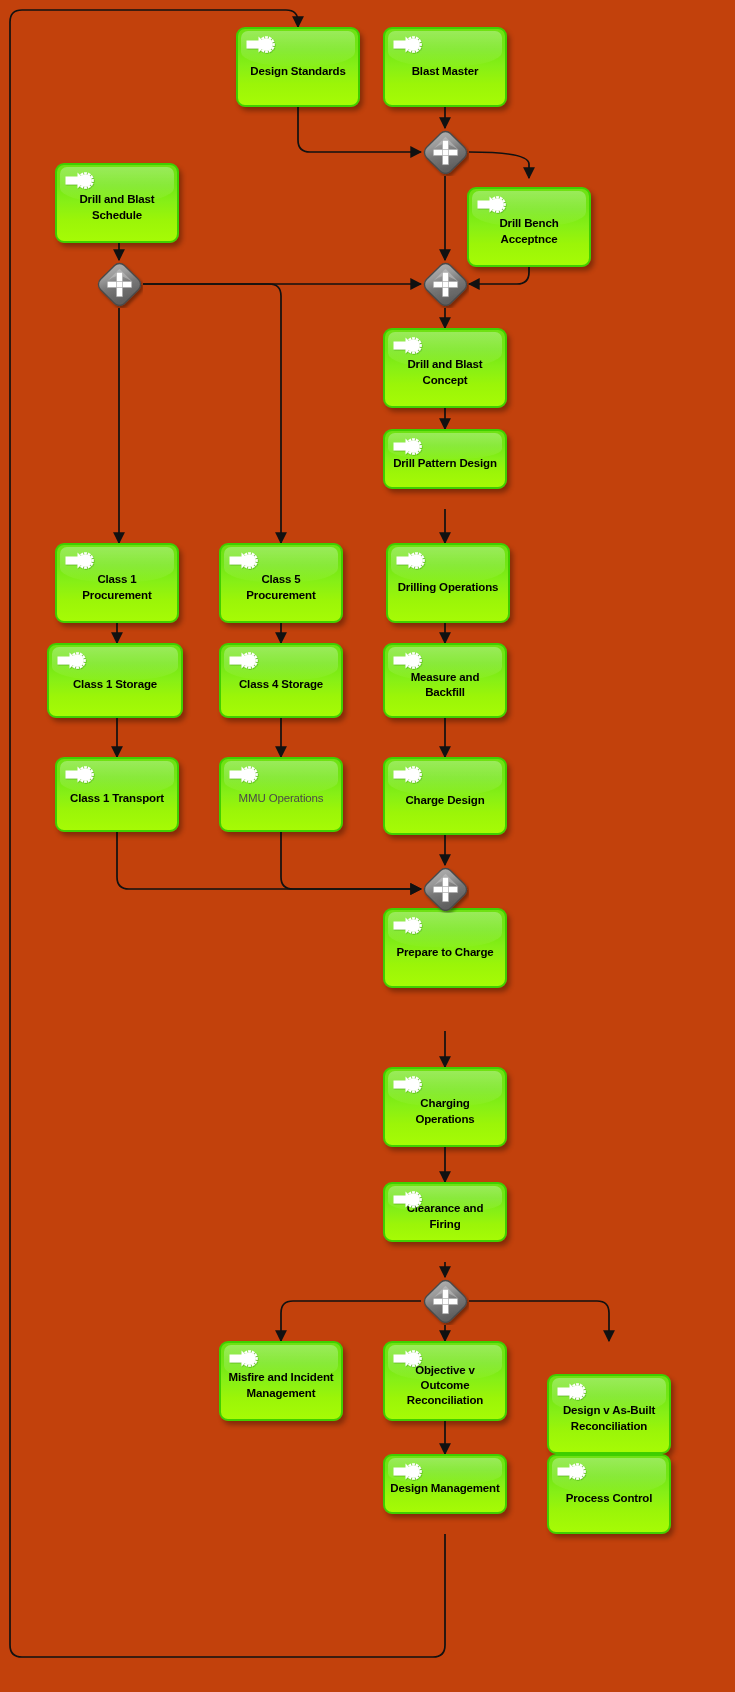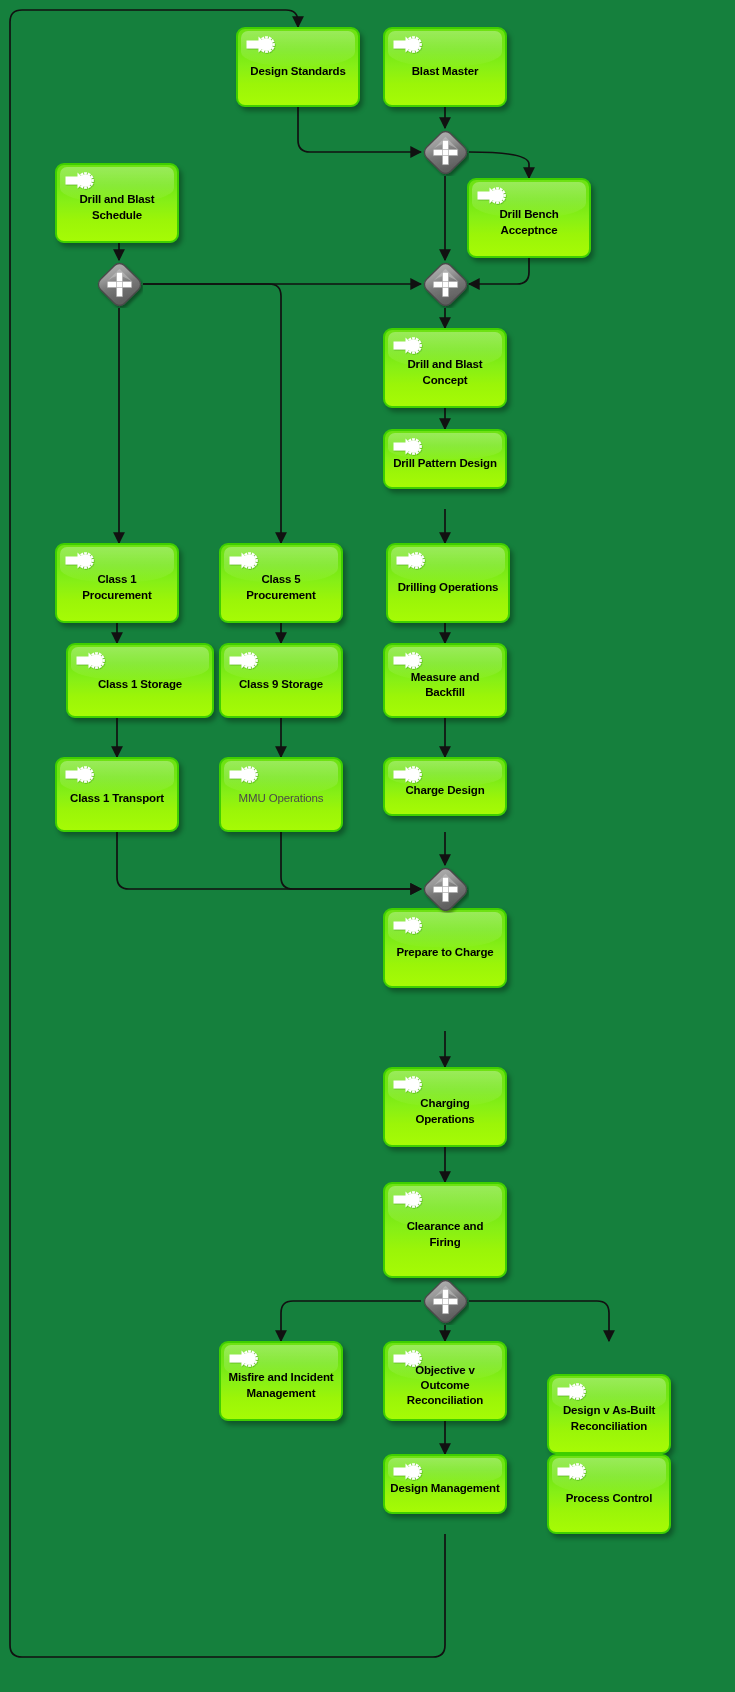--- a/index.html
+++ b/index.html
@@ -5,21 +5,21 @@
   * { box-sizing: border-box; }
   html, body {
     margin: 0; padding: 0;
     background: #ffffff;
     font-family: "Liberation Sans", sans-serif;
   }
   #canvas {
     position: relative;
     width: 735px;
     height: 1692px;
-    background: #15803d;
+    background: #c2410c;
     overflow: hidden;
   }
   #edges {
     position: absolute;
     left: 0; top: 0;
     width: 735px; height: 1692px;
     pointer-events: none;
   }
   .node {
     position: absolute;
@@ -325,21 +325,21 @@
                      L 27.839560473871284 4.989104156479738
                      L 29.44235603503426 7.765227502559877
                      L 27.26766331115583 8.514034257811339 Z" fill="#ffffff"></path>
       <circle cx="21.5" cy="10.5" r="6.3" fill="#ffffff"></circle>
       <circle cx="21.5" cy="10.5" r="3.0" fill="none"></circle>
       <path d="M 1.5 6.6 L 13.5 6.6 L 13.5 2.6 L 21.5 10.5 L 13.5 18.4 L 13.5 14.4 L 1.5 14.4 Z" fill="#ffffff"></path>
     </g>
   </svg></span>
         <div class="node-label">Drill and Blast<br>Schedule</div>
       </div>
-      <div class="node" style="left: 467px; top: 178px; width: 124px; height: 80px;">
+      <div class="node" style="left: 467px; top: 187px; width: 124px; height: 80px;">
         <span class="task-icon"><svg viewBox="0 0 34 22" width="34" height="22">
     <g filter="url(#cog-shadow)">
       <path d="M 27.48792581903075 9.336065128203076
                      L 29.74566834096038 8.897204438837024
                      L 29.74566834096038 12.102795561162976
                      L 27.48792581903075 11.663934871796924 Z" fill="#ffffff"></path>
               <path d="M 27.267663311155832 12.485965742188656
                      L 29.442356035034262 13.234772497440115
                      L 27.839560473871288 16.01089584352026
                      L 26.10372843935891 14.501960076842092 Z" fill="#ffffff"></path>
@@ -673,21 +673,21 @@
                      L 27.839560473871284 4.989104156479738
                      L 29.44235603503426 7.765227502559877
                      L 27.26766331115583 8.514034257811339 Z" fill="#ffffff"></path>
       <circle cx="21.5" cy="10.5" r="6.3" fill="#ffffff"></circle>
       <circle cx="21.5" cy="10.5" r="3.0" fill="none"></circle>
       <path d="M 1.5 6.6 L 13.5 6.6 L 13.5 2.6 L 21.5 10.5 L 13.5 18.4 L 13.5 14.4 L 1.5 14.4 Z" fill="#ffffff"></path>
     </g>
   </svg></span>
         <div class="node-label">Drilling Operations</div>
       </div>
-      <div class="node" style="left: 66px; top: 643px; width: 148px; height: 75px;">
+      <div class="node" style="left: 47px; top: 643px; width: 136px; height: 75px;">
         <span class="task-icon"><svg viewBox="0 0 34 22" width="34" height="22">
     <g filter="url(#cog-shadow)">
       <path d="M 27.48792581903075 9.336065128203076
                      L 29.74566834096038 8.897204438837024
                      L 29.74566834096038 12.102795561162976
                      L 27.48792581903075 11.663934871796924 Z" fill="#ffffff"></path>
               <path d="M 27.267663311155832 12.485965742188656
                      L 29.442356035034262 13.234772497440115
                      L 27.839560473871288 16.01089584352026
                      L 26.10372843935891 14.501960076842092 Z" fill="#ffffff"></path>
@@ -787,21 +787,21 @@
                      L 25.501960076842092 5.89627156064109 Z" fill="#ffffff"></path>
               <path d="M 26.10372843935891 6.498039923157905
                      L 27.839560473871284 4.989104156479738
                      L 29.44235603503426 7.765227502559877
                      L 27.26766331115583 8.514034257811339 Z" fill="#ffffff"></path>
       <circle cx="21.5" cy="10.5" r="6.3" fill="#ffffff"></circle>
       <circle cx="21.5" cy="10.5" r="3.0" fill="none"></circle>
       <path d="M 1.5 6.6 L 13.5 6.6 L 13.5 2.6 L 21.5 10.5 L 13.5 18.4 L 13.5 14.4 L 1.5 14.4 Z" fill="#ffffff"></path>
     </g>
   </svg></span>
-        <div class="node-label">Class 9 Storage</div>
+        <div class="node-label">Class 4 Storage</div>
       </div>
       <div class="node" style="left: 383px; top: 643px; width: 124px; height: 75px;">
         <span class="task-icon"><svg viewBox="0 0 34 22" width="34" height="22">
     <g filter="url(#cog-shadow)">
       <path d="M 27.48792581903075 9.336065128203076
                      L 29.74566834096038 8.897204438837024
                      L 29.74566834096038 12.102795561162976
                      L 27.48792581903075 11.663934871796924 Z" fill="#ffffff"></path>
               <path d="M 27.267663311155832 12.485965742188656
                      L 29.442356035034262 13.234772497440115
@@ -963,21 +963,21 @@
                      L 27.839560473871284 4.989104156479738
                      L 29.44235603503426 7.765227502559877
                      L 27.26766331115583 8.514034257811339 Z" fill="#ffffff"></path>
       <circle cx="21.5" cy="10.5" r="6.3" fill="#ffffff"></circle>
       <circle cx="21.5" cy="10.5" r="3.0" fill="none"></circle>
       <path d="M 1.5 6.6 L 13.5 6.6 L 13.5 2.6 L 21.5 10.5 L 13.5 18.4 L 13.5 14.4 L 1.5 14.4 Z" fill="#ffffff"></path>
     </g>
   </svg></span>
         <div class="node-label">MMU Operations</div>
       </div>
-      <div class="node" style="left: 383px; top: 757px; width: 124px; height: 59px;">
+      <div class="node" style="left: 383px; top: 757px; width: 124px; height: 78px;">
         <span class="task-icon"><svg viewBox="0 0 34 22" width="34" height="22">
     <g filter="url(#cog-shadow)">
       <path d="M 27.48792581903075 9.336065128203076
                      L 29.74566834096038 8.897204438837024
                      L 29.74566834096038 12.102795561162976
                      L 27.48792581903075 11.663934871796924 Z" fill="#ffffff"></path>
               <path d="M 27.267663311155832 12.485965742188656
                      L 29.442356035034262 13.234772497440115
                      L 27.839560473871288 16.01089584352026
                      L 26.10372843935891 14.501960076842092 Z" fill="#ffffff"></path>
@@ -1137,21 +1137,21 @@
                      L 27.839560473871284 4.989104156479738
                      L 29.44235603503426 7.765227502559877
                      L 27.26766331115583 8.514034257811339 Z" fill="#ffffff"></path>
       <circle cx="21.5" cy="10.5" r="6.3" fill="#ffffff"></circle>
       <circle cx="21.5" cy="10.5" r="3.0" fill="none"></circle>
       <path d="M 1.5 6.6 L 13.5 6.6 L 13.5 2.6 L 21.5 10.5 L 13.5 18.4 L 13.5 14.4 L 1.5 14.4 Z" fill="#ffffff"></path>
     </g>
   </svg></span>
         <div class="node-label">Charging Operations</div>
       </div>
-      <div class="node" style="left: 383px; top: 1182px; width: 124px; height: 96px;">
+      <div class="node" style="left: 383px; top: 1182px; width: 124px; height: 60px;">
         <span class="task-icon"><svg viewBox="0 0 34 22" width="34" height="22">
     <g filter="url(#cog-shadow)">
       <path d="M 27.48792581903075 9.336065128203076
                      L 29.74566834096038 8.897204438837024
                      L 29.74566834096038 12.102795561162976
                      L 27.48792581903075 11.663934871796924 Z" fill="#ffffff"></path>
               <path d="M 27.267663311155832 12.485965742188656
                      L 29.442356035034262 13.234772497440115
                      L 27.839560473871288 16.01089584352026
                      L 26.10372843935891 14.501960076842092 Z" fill="#ffffff"></path>

